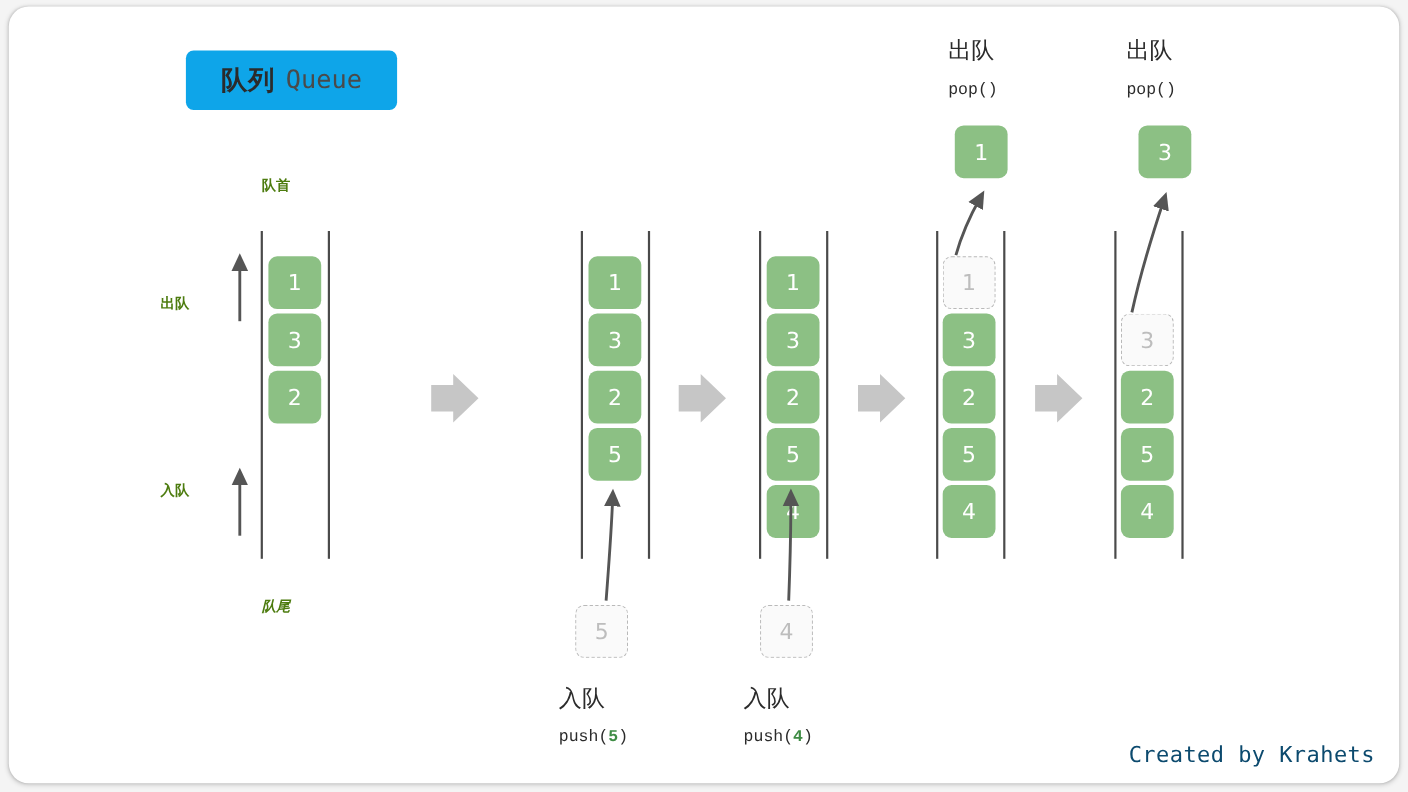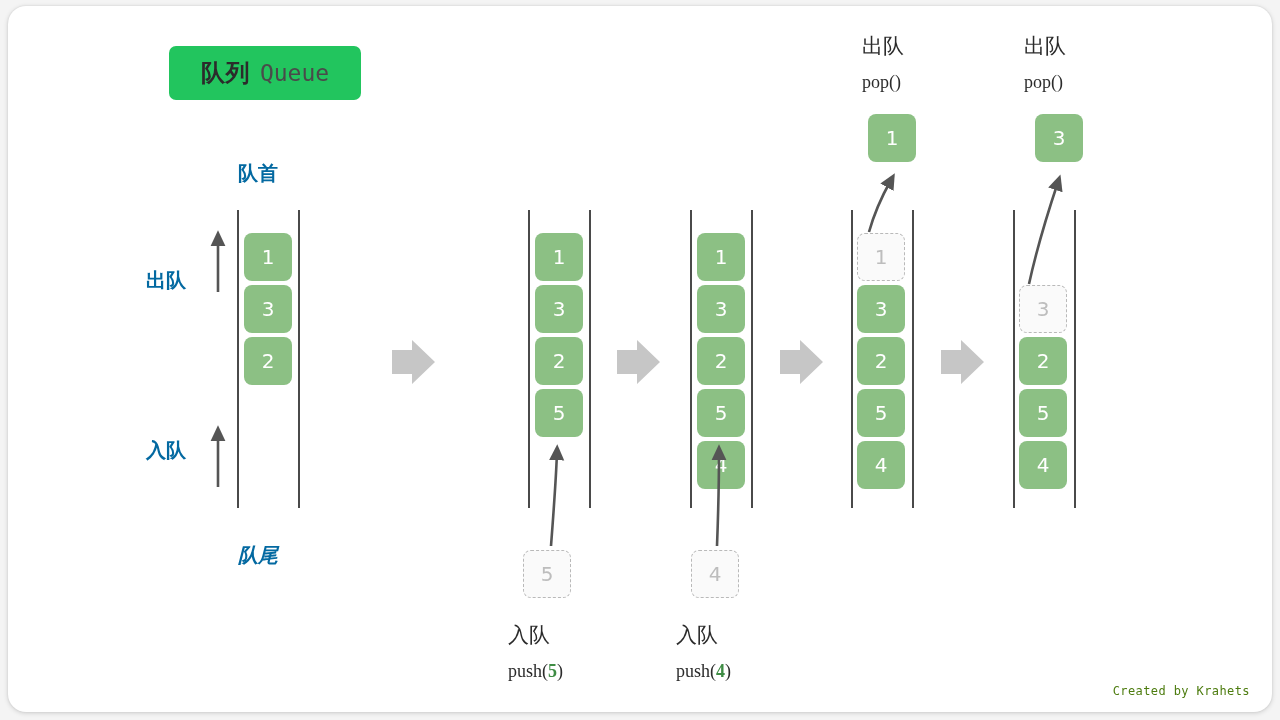--- a/index.html
+++ b/index.html
@@ -40,21 +40,21 @@
     height: 720px;
   }
 
   
   #title-pill {
     position: absolute;
     left: 169px;
     top: 46px;
     width: 192px;
     height: 54px;
-    background: #22c55e;
+    background: #0ea5e9;
     border-radius: 7px;
     display: flex;
     align-items: center;
     justify-content: center;
     gap: 10px;
   }
   .title-cn {
     font-size: 24px;
     font-weight: bold;
     color: #2b2b2b;
@@ -62,40 +62,40 @@
   }
   .title-en {
     font-size: 23px;
     color: #4a4a4a;
     font-family: "DejaVu Sans Mono", "Liberation Mono", monospace;
   }
 
   
   .lbl-cn-bold {
     position: absolute;
-    font-size: 20px;
+    font-size: 13px;
     font-weight: bold;
-    color: #0369a1;
+    color: #4d7c0f;
     white-space: nowrap;
   }
   .lbl-op {
     position: absolute;
     font-size: 21px;
     color: #2b2b2b;
     white-space: nowrap;
     line-height: 36px;
     text-align: left;
   }
   .lbl-op .cn {
     font-weight: normal;
     font-size: 21px;
   }
   .lbl-op .code {
-    font-family: Liberation Serif, serif;
-    font-size: 18px;
+    font-family: Liberation Mono, monospace;
+    font-size: 15px;
     color: #2b2b2b;
   }
   .lbl-op .code .num {
     color: #3e8c44;
     font-weight: bold;
   }
 
   
   .col { position: absolute; }
   .rail {
@@ -131,22 +131,22 @@
     height: 720px;
     pointer-events: none;
   }
 
   
   #credit {
     position: absolute;
     right: 30px;
     bottom: 22px;
     font-family: "DejaVu Sans Mono", "Liberation Mono", monospace;
-    font-size: 12px;
-    color: #4d7c0f;
+    font-size: 20px;
+    color: #0c4a6e;
     letter-spacing: 0.4px;
     white-space: nowrap;
   }
 </style>
 </head>
 <body>
 
 <div id="stage">
   <div id="card"></div>
 

